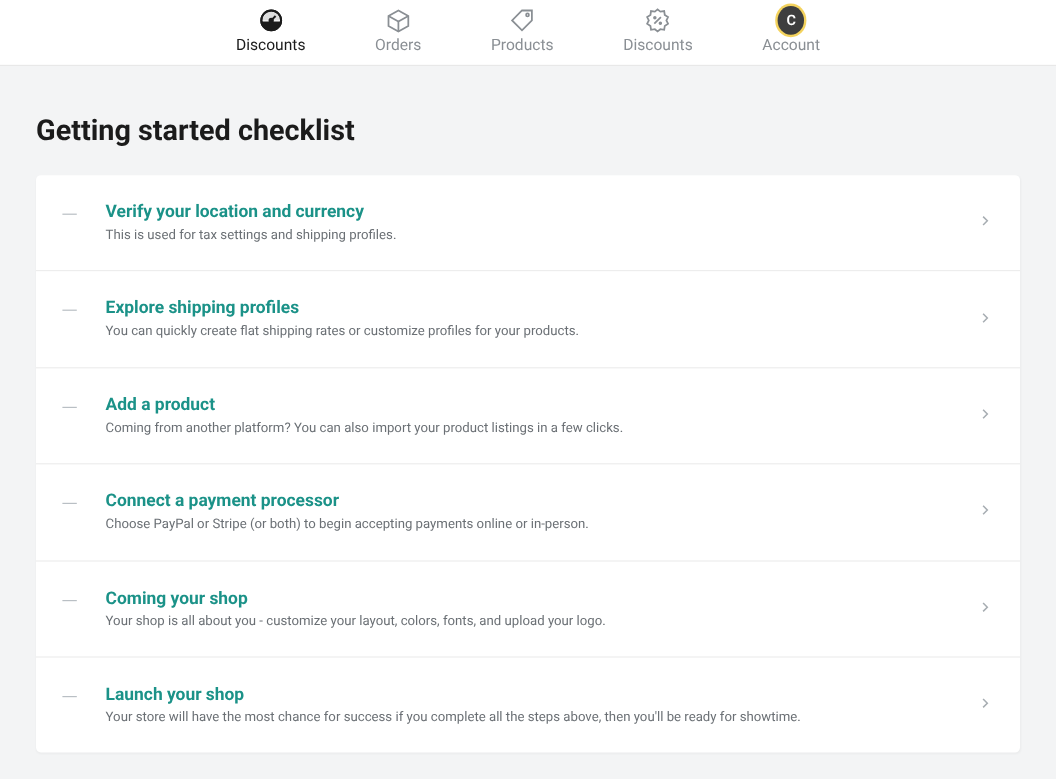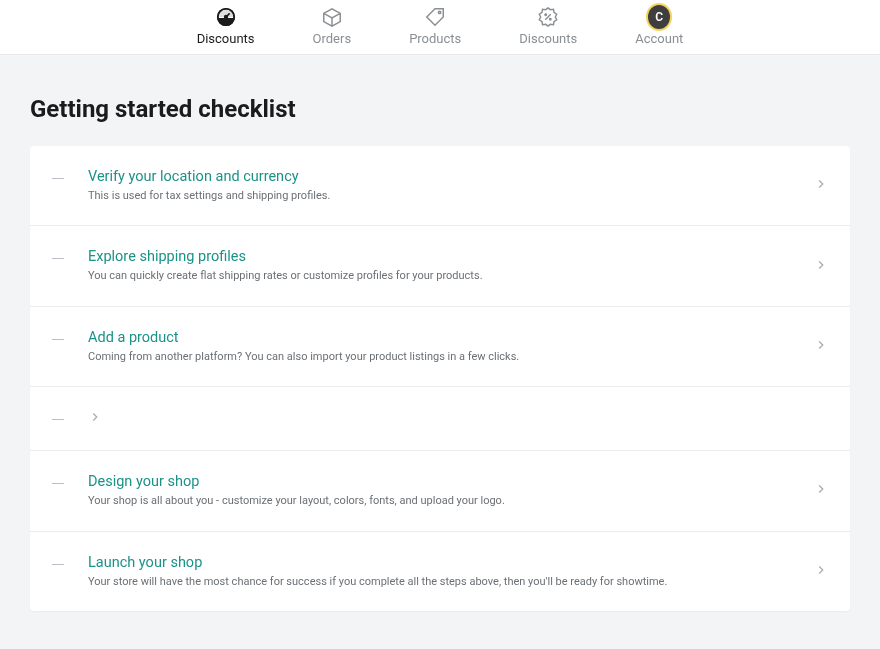--- a/index.html
+++ b/index.html
@@ -74,21 +74,21 @@
     .status-dash {
       width: 12px;
       flex-shrink: 0;
       border-top: 1.5px solid #b9bfc4;
       margin-top: 10px;
     }
     .check-body { flex: 1; }
     .check-title {
       color: #1b9288;
       font-size: 14.5px;
-      font-weight: 400;
+      font-weight: 700;
       margin-bottom: 3px;
     }
     .check-desc {
       color: #6b7075;
       font-size: 11px;
       line-height: 1.4;
     }
     .chev {
       align-self: center;
       color: #a7adb2;
@@ -194,31 +194,35 @@
       </div>
       <span class="chev">
         <svg viewBox="0 0 24 24" fill="none" stroke="currentColor" stroke-width="2.2">
             <path d="M9 6 L15 12 L9 18"></path>
           </svg>
       </span>
     </div>
 
     <div class="check-row">
       <span class="status-dash"></span>
-      <span class="chev">
-        <svg viewBox="0 0 24 24" fill="none" stroke="currentColor" stroke-width="2.2">
-            <path d="M9 6 L15 12 L9 18"></path>
-          </svg>
-      </span>
-    </div>
-
-    <div class="check-row">
-      <span class="status-dash"></span>
-      <div class="check-body">
-        <div class="check-title">Design your shop</div>
+      <div class="check-body">
+        <div class="check-title">Connect a payment processor</div>
+        <div class="check-desc">Choose PayPal or Stripe (or both) to begin accepting payments online or in-person.</div>
+      </div>
+      <span class="chev">
+        <svg viewBox="0 0 24 24" fill="none" stroke="currentColor" stroke-width="2.2">
+            <path d="M9 6 L15 12 L9 18"></path>
+          </svg>
+      </span>
+    </div>
+
+    <div class="check-row">
+      <span class="status-dash"></span>
+      <div class="check-body">
+        <div class="check-title">Coming your shop</div>
         <div class="check-desc">Your shop is all about you - customize your layout, colors, fonts, and upload your logo.</div>
       </div>
       <span class="chev">
         <svg viewBox="0 0 24 24" fill="none" stroke="currentColor" stroke-width="2.2">
             <path d="M9 6 L15 12 L9 18"></path>
           </svg>
       </span>
     </div>
 
     <div class="check-row">

